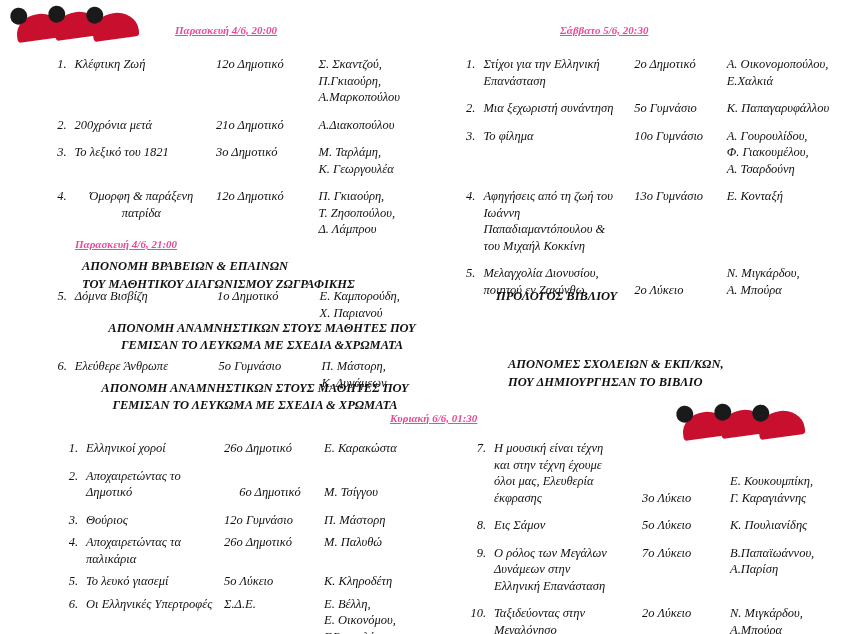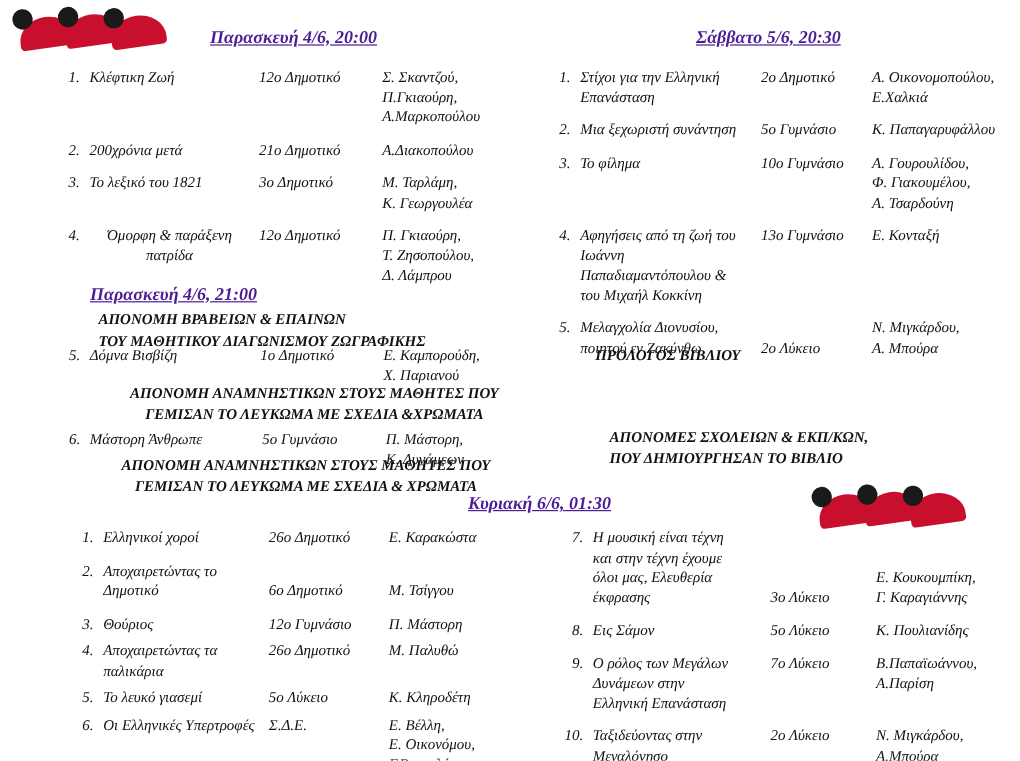--- a/index.html
+++ b/index.html
@@ -52,23 +52,23 @@
   .shoe.s3 { left: 78px; top: 11px; }
   .shoes.mid-right .shoe.s1 { left: 0px; top: 14px; }
   .shoes.mid-right .shoe.s2 { left: 38px; top: 12px; }
   .shoes.mid-right .shoe.s3 { left: 76px; top: 13px; }
 
   
   .sec-title {
     position: absolute;
     font-weight: bold;
     font-style: italic;
-    color: #4c1d95;
+    color: #ec4899;
     text-decoration: underline;
-    font-size: 15px;
+    font-size: 11px;
     white-space: nowrap;
   }
 
   
   .block { position: absolute; }
   table.items {
     border-collapse: collapse;
     font-size: 12.5px;
     font-style: italic;
   }
@@ -179,33 +179,33 @@
   </div>
 
   <div class="notice" style="left:82px; top:320px; width:360px; white-space:pre-line; text-align:center;">ΑΠΟΝΟΜΗ ΑΝΑΜΝΗΣΤΙΚΩΝ ΣΤΟΥΣ ΜΑΘΗΤΕΣ ΠΟΥ
 ΓΕΜΙΣΑΝ ΤΟ ΛΕΥΚΩΜΑ ΜΕ ΣΧΕΔΙΑ &amp;ΧΡΩΜΑΤΑ</div>
 
   <div class="block" style="left:46px; top:356px; width:390px;">
     <table class="items">
       <tbody>
           <tr>
         <td class="num" style="width:18px;">6.</td>
-        <td class="title" style="width:150px;">Μάστορη Άνθρωπε</td>
+        <td class="title" style="width:150px;">Ελεύθερε Άνθρωπε</td>
         <td class="school" style="width:100px;">5ο Γυμνάσιο</td>
         <td class="teacher" style="width:120px; white-space:pre-line;">Π. Μάστορη,
 Κ. Δυνάμεων</td>
       </tr>
     </tbody>
       </table>
   </div>
 
   <div class="notice" style="left:70px; top:380px; width:370px; white-space:pre-line; text-align:center;">ΑΠΟΝΟΜΗ ΑΝΑΜΝΗΣΤΙΚΩΝ ΣΤΟΥΣ ΜΑΘΗΤΕΣ ΠΟΥ
 ΓΕΜΙΣΑΝ ΤΟ ΛΕΥΚΩΜΑ ΜΕ ΣΧΕΔΙΑ &amp; ΧΡΩΜΑΤΑ</div>
 
-  <div class="sec-title" style="left:580px; top:24px;">Σάββατο 5/6, 20:30</div>
+  <div class="sec-title" style="left:560px; top:24px;">Σάββατο 5/6, 20:30</div>
 
   <div class="block" style="left:455px; top:54px; width:390px;">
     <table class="items">
       <tbody>
           <tr>
         <td class="num" style="width:18px;">1.</td>
         <td class="title" style="width:150px; white-space:pre-line;font-style:italic;">Στίχοι για την  Ελληνική
 Επανάσταση</td>
         <td class="school" style="width:88px;">2ο Δημοτικό</td>
         <td class="teacher" style="width:120px; white-space:pre-line;">Α. Οικονομοπούλου,
@@ -258,21 +258,21 @@
           <tr>
         <td class="num" style="width:18px;">1.</td>
         <td class="title" style="width:130px;">Ελληνικοί χοροί</td>
         <td class="school" style="width:92px;">26ο Δημοτικό</td>
         <td class="teacher" style="width:110px; white-space:pre-line;">Ε. Καρακώστα</td>
       </tr>
       <tr>
         <td class="num">2.</td>
         <td class="title" style="white-space:pre-line;">Αποχαιρετώντας το
 Δημοτικό</td>
-        <td class="school" style="vertical-align:bottom;">6ο Δημοτικό</td>
+        <td class="school" style="vertical-align:bottom;text-align:center;">6ο Δημοτικό</td>
         <td class="teacher" style="white-space:pre-line; vertical-align:bottom;">Μ. Τσίγγου</td>
       </tr>
       <tr>
         <td class="num" style="padding-bottom:4px;">3.</td>
         <td class="title" style="padding-bottom:4px;">Θούριος</td>
         <td class="school" style="padding-bottom:4px;">12ο Γυμνάσιο</td>
         <td class="teacher" style="padding-bottom:4px; white-space:pre-line;">Π. Μάστορη</td>
       </tr>
       <tr>
         <td class="num" style="padding-bottom:4px;">4.</td>

